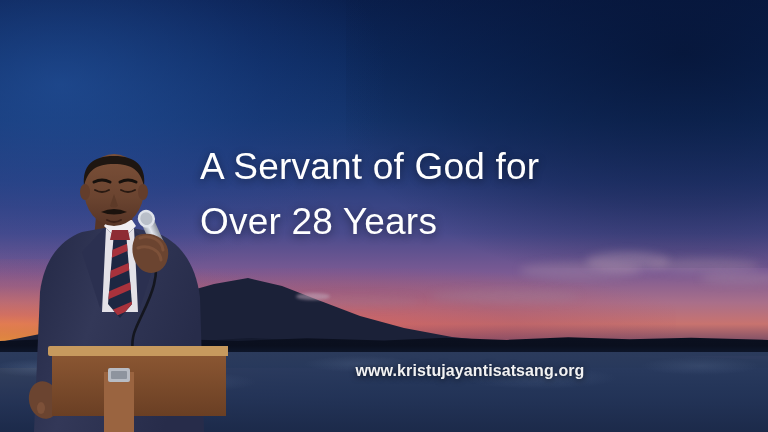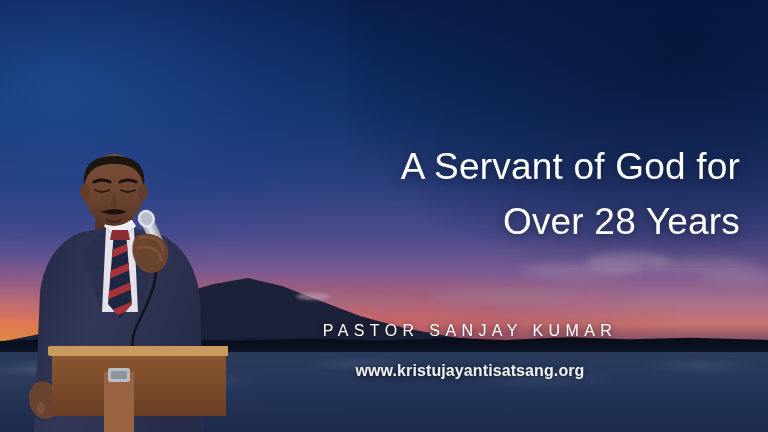--- a/index.html
+++ b/index.html
@@ -163,21 +163,21 @@
   .pastor{
     position:absolute; left:8px; bottom:0;
     width:220px; height:300px;
   }
   .pastor svg{ display:block; width:100%; height:100%; }
 
   
   .headline{
     position:absolute;
     left:200px; top:140px; width:540px;
-    text-align:right;
+    text-align:left;
     color:#ffffff;
     font-size:37px;
     font-weight:400;
     line-height:1.48;
     letter-spacing:.2px;
     text-shadow:0 2px 9px rgba(0,0,0,.45);
     white-space:pre-line;
   }
   .subtitle{
     position:absolute;
@@ -331,17 +331,16 @@
       <rect x="44" y="224" width="174" height="60" fill="url(#podG)"></rect>
       <rect x="96" y="240" width="30" height="60" fill="#9a6440"></rect>
       <rect x="100" y="236" width="22" height="14" rx="2" fill="#b8bcc4"></rect>
       <rect x="103" y="239" width="16" height="8" rx="1" fill="#8e949e"></rect>
     </svg>
   </div>
 
   <div class="headline">A Servant of God for
 Over 28 Years</div>
 
-  <div class="subtitle">PASTOR SANJAY KUMAR</div>
 
   <div class="website">www.kristujayantisatsang.org</div>
 
 </div>
 
 </body></html>

